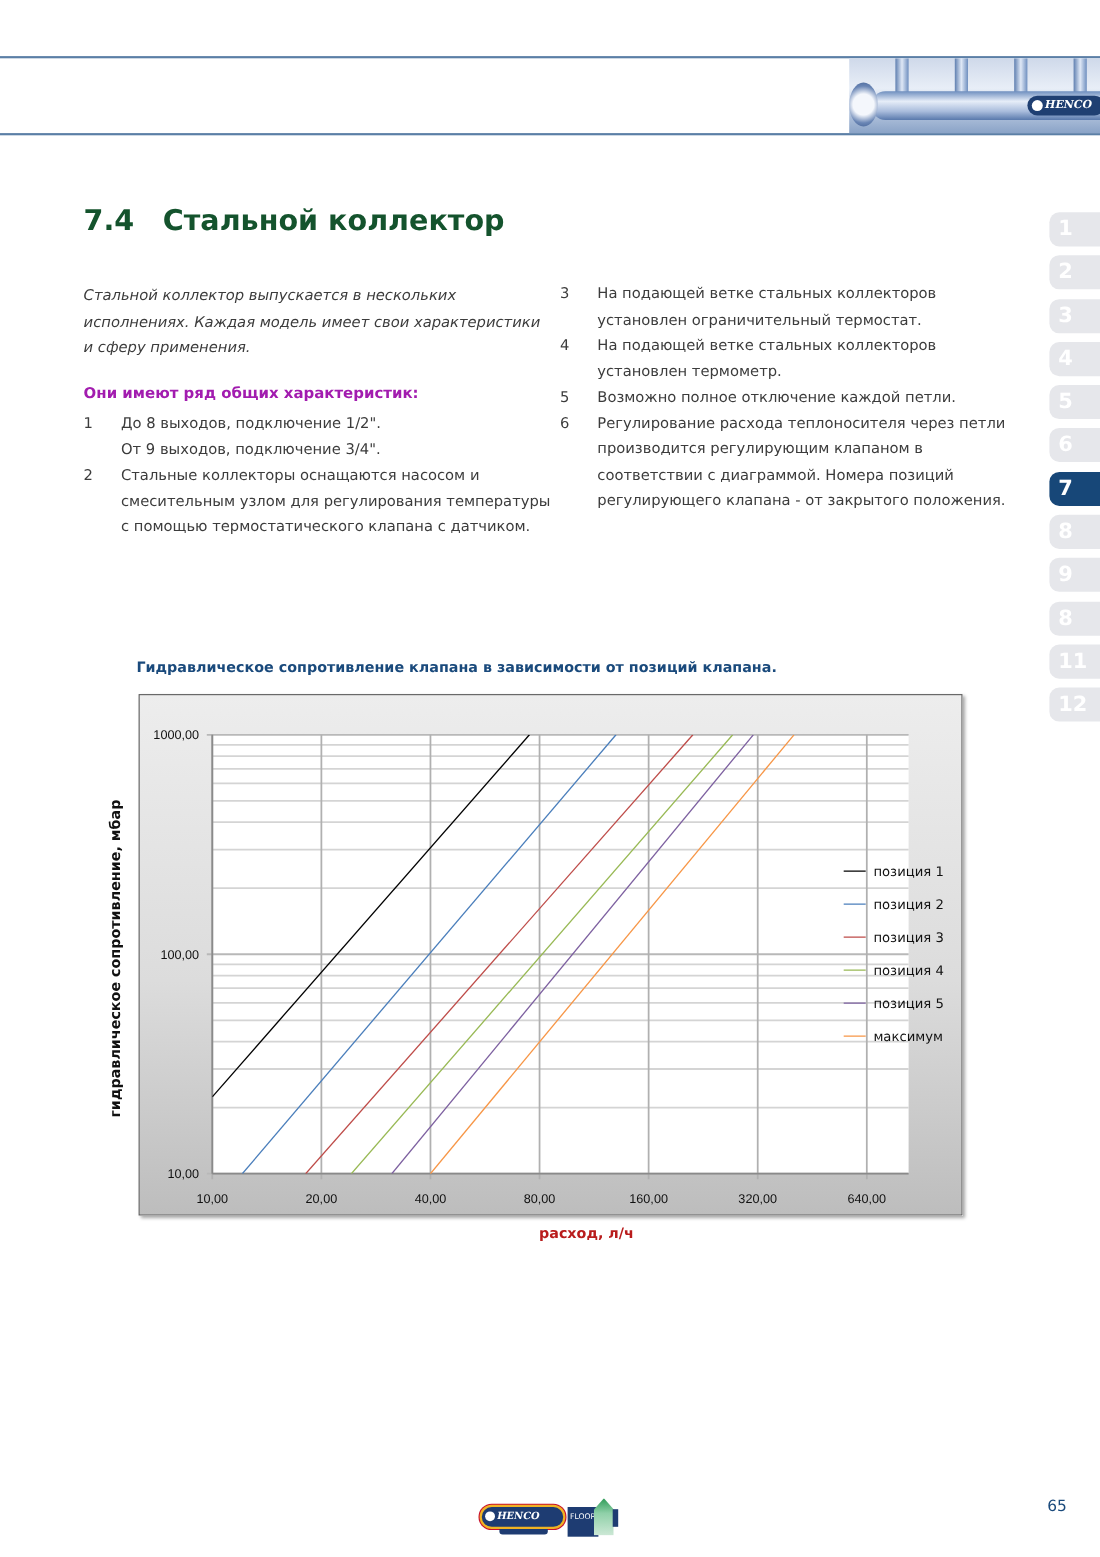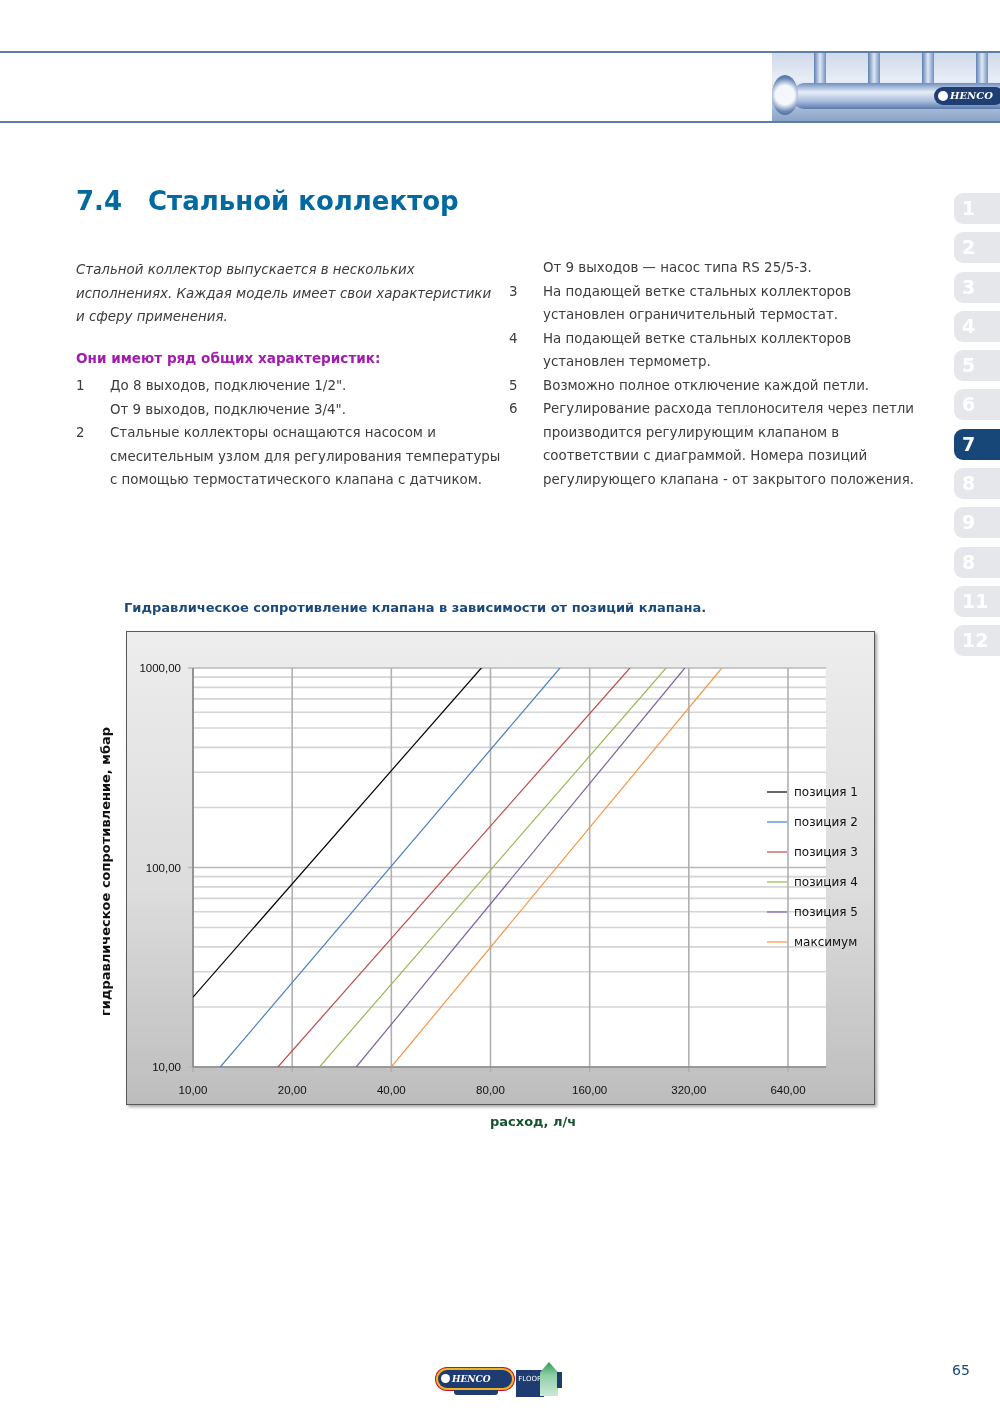--- a/index.html
+++ b/index.html
@@ -15,21 +15,21 @@
     background: linear-gradient(180deg, #6f8fbf 0%, #e6edf8 35%, #a9bcdc 70%, #5a7aad 100%); }
   .hdr-photo .stem { position: absolute; top: 0; width: 12px; height: 34px;
     background: linear-gradient(90deg, #5f7fb0, #dfe8f6, #6f8fbf); }
   .hdr-photo .gauge { position: absolute; left: 0; top: 22px; width: 26px; height: 40px; border-radius: 50%;
     background: radial-gradient(circle, #f4f7fc 40%, #6a86b5 70%, #3d5b8f 100%); }
   .hdr-photo .brand { position: absolute; left: 162px; top: 34px; height: 18px; width: 70px; border-radius: 9px;
     background: #1f3f72; color: #fff; font: bold italic 10px "DejaVu Serif", serif; line-height: 18px; padding-left: 16px; box-sizing: border-box; }
   .hdr-photo .brand::before { content: ""; position: absolute; left: 4px; top: 4px; width: 10px; height: 10px; border-radius: 50%; background: #fff; }
 
   
-  .sec-title { position: absolute; left: 76px; top: 186px; font: bold 26px "DejaVu Sans", sans-serif; color: #0369a1; white-space: nowrap; }
+  .sec-title { position: absolute; left: 76px; top: 186px; font: bold 26px "DejaVu Sans", sans-serif; color: #14532d; white-space: nowrap; }
   .sec-title .num { display: inline-block; width: 72px; }
 
   .para { position: absolute; font-size: 13.4px; line-height: 23.5px; color: #3c3c3c; }
   .intro { left: 76px; top: 258px; width: 425px; font-style: italic; }
   .subhead { position: absolute; left: 76px; top: 350px; font: bold 13.6px "DejaVu Sans", sans-serif; color: #a21caf; }
   .list { position: absolute; margin: 0; padding: 0; list-style: none; font-size: 13.4px; line-height: 23.5px; color: #3c3c3c; }
   .list li { position: relative; padding-left: 34px; }
   .list .n { position: absolute; left: 0; top: 0; }
   .list.left { left: 76px; top: 374px; width: 430px; }
   .list.right { left: 509px; top: 256px; width: 420px; }
@@ -41,21 +41,21 @@
   .tab.active { background: #174778; }
 
   
   .chart-title { position: absolute; left: 124px; top: 600px; font: bold 13px "DejaVu Sans", sans-serif; color: #1a4a7c; white-space: nowrap; }
   .chart-frame { position: absolute; left: 126px; top: 631px; width: 747px; height: 472px;
     border: 1px solid #5a5a5a; box-shadow: 2px 2px 3px rgba(0,0,0,0.35);
     background: linear-gradient(180deg, #ededed 0%, #dcdcdc 55%, #bdbdbd 100%); }
   .chart-svg { position: absolute; left: 0; top: 0; }
   .axis-label-y { position: absolute; left: 98px; top: 1016px; transform-origin: 0 0; transform: rotate(-90deg);
     font: bold 13px "DejaVu Sans", sans-serif; color: #111; white-space: nowrap; }
-  .axis-label-x { position: absolute; left: 490px; top: 1114px; font: bold 13px "DejaVu Sans", sans-serif; color: #14532d; white-space: nowrap; }
+  .axis-label-x { position: absolute; left: 490px; top: 1114px; font: bold 13px "DejaVu Sans", sans-serif; color: #b91c1c; white-space: nowrap; }
 
   
   .footer-logo { position: absolute; left: 438px; top: 1362px; width: 124px; height: 38px; }
   .henco-pill { position: absolute; left: 0; top: 8px; width: 74px; height: 18px; border-radius: 9px;
     background: #1e3c72; box-shadow: 0 0 0 2px #f0b323, 0 0 0 3px #c8102e; color: #fff;
     font: bold italic 9px "DejaVu Serif", serif; line-height: 18px; padding-left: 14px; box-sizing: border-box; }
   .henco-pill::before { content: ""; position: absolute; left: 3px; top: 4px; width: 9px; height: 9px; border-radius: 50%; background: #fff; }
   .henco-sub { position: absolute; left: 16px; top: 28px; width: 44px; height: 5px; background: #1e3c72; border-radius: 0 0 3px 3px; }
   .floor-box { position: absolute; left: 78px; top: 8px; width: 28px; height: 27px; background: #1e3c72; color: #fff; font: 7px "DejaVu Sans", sans-serif; line-height: 18px; text-align: center; }
   .floor-house { position: absolute; left: 102px; top: 0; width: 18px; height: 34px;
@@ -93,21 +93,20 @@
   </li>
   <li>
     <span class="n">2</span>
     <div>Стальные коллекторы оснащаются насосом и смесительным узлом для регулирования температуры с помощью термостатического клапана с датчиком.</div>
   </li>
 </ul>
 
 <ul class="list right">
   <li>
     <span class="n"></span>
-    <div>От 9 выходов — насос типа RS 25/5-3.</div>
   </li>
   <li>
     <span class="n">3</span>
     <div>На подающей ветке стальных коллекторов установлен ограничительный термостат.</div>
   </li>
   <li>
     <span class="n">4</span>
     <div>На подающей ветке стальных коллекторов установлен термометр.</div>
   </li>
   <li>

